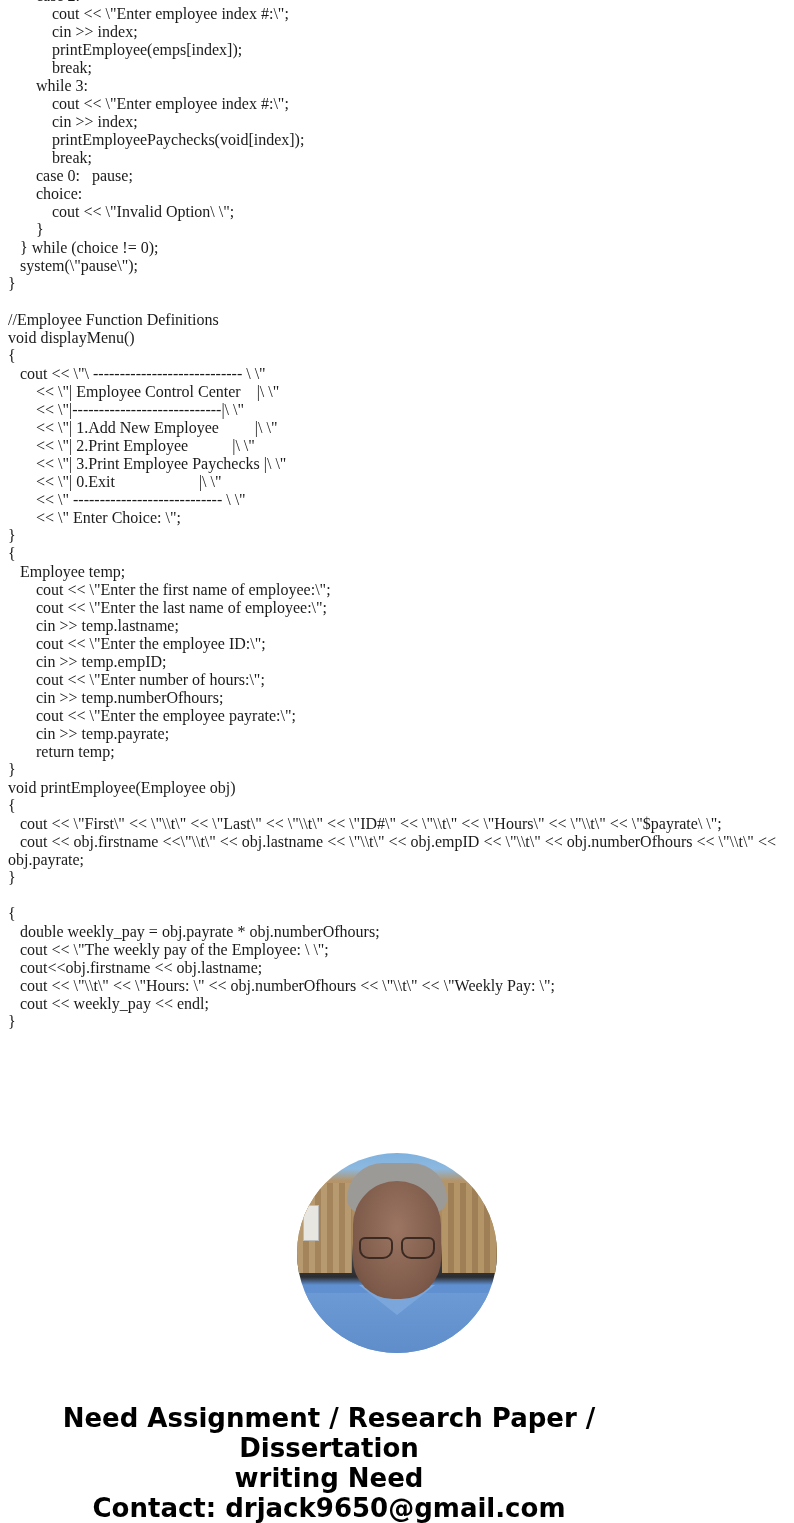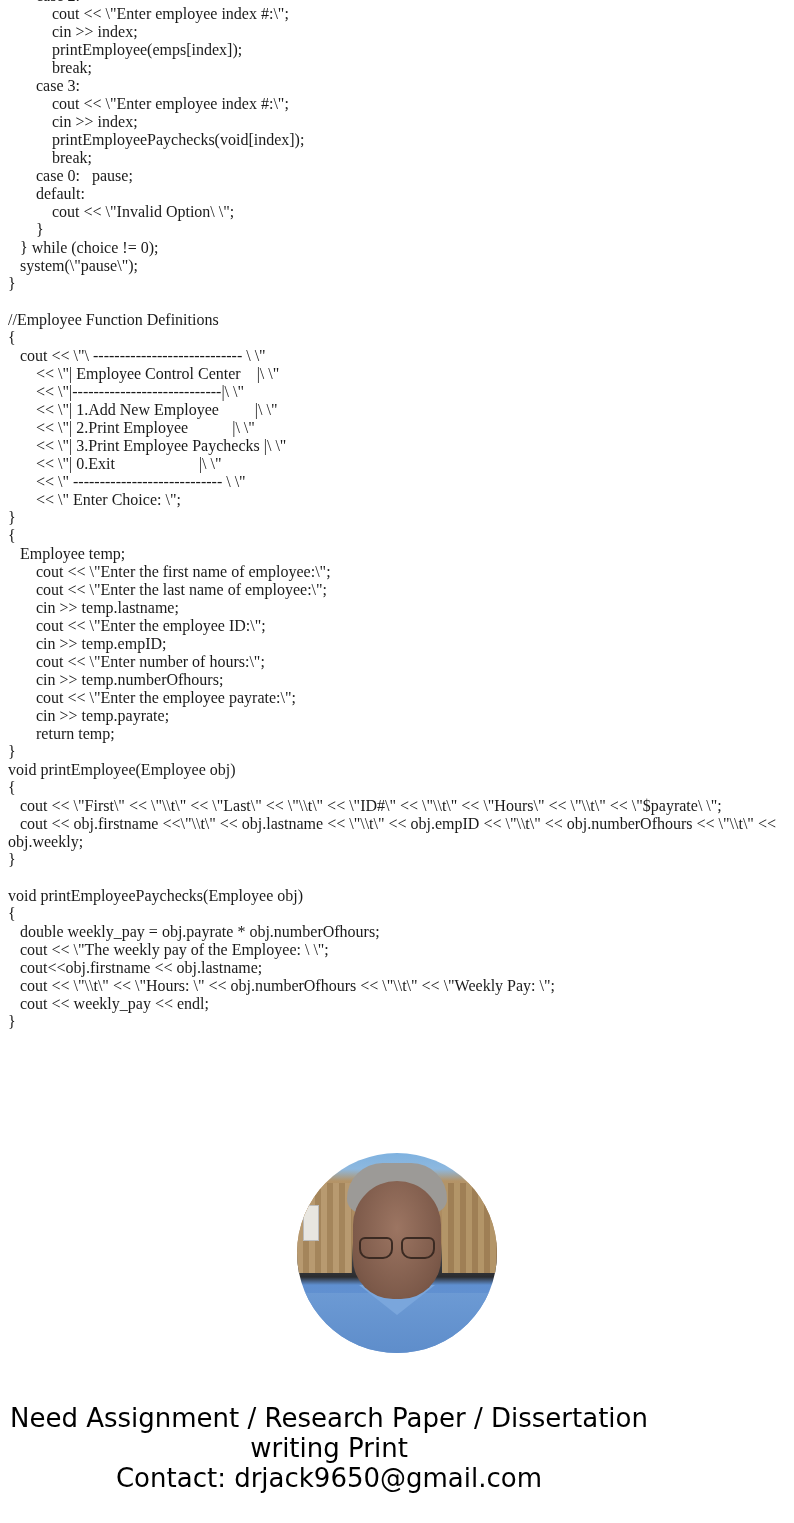--- a/index.html
+++ b/index.html
@@ -25,47 +25,48 @@
   .photo .hair { position:absolute; left:50px; top:10px; width:100px; height:50px; border-radius:50px 50px 20px 20px; background:#9c9a97; }
   .photo .face { position:absolute; left:56px; top:28px; width:88px; height:118px; border-radius:44px 44px 40px 40px; background: radial-gradient(ellipse at 50% 40%, #9c7562 0%, #7d5a4a 70%, #6b4c3e 100%); }
   .photo .glass-l, .photo .glass-r { position:absolute; top:84px; width:30px; height:18px; border:2px solid #3b2a22; border-radius:6px 6px 10px 10px; }
   .photo .glass-l { left:62px; }
   .photo .glass-r { left:104px; }
   .photo .shirt { position:absolute; left:0; top:140px; width:200px; height:70px; background: linear-gradient(180deg,#6c9ad4,#5c8bc9); }
   .photo .collar-l { position:absolute; left:62px; top:132px; width:0; height:0; border-left:38px solid transparent; border-top:30px solid #7aa6dc; }
   .photo .collar-r { position:absolute; left:100px; top:132px; width:0; height:0; border-right:38px solid transparent; border-top:30px solid #7aa6dc; }
   .promo {
     position: absolute; left: 0; top: 1403px; width: 658px; text-align: center;
-    font-family: "DejaVu Sans", sans-serif; font-weight: normal;
+    font-family: "DejaVu Sans", sans-serif; font-weight: bold;
     font-size: 26px; line-height: 30px; color: #000;
   }
 </style>
 </head>
 <body>
 
 <div class="code" id="code">
     <div class="line i2">case 2:</div>
     <div class="line i3">cout &lt;&lt; \"Enter employee index #:\";</div>
     <div class="line i3">cin &gt;&gt; index;</div>
     <div class="line i3">printEmployee(emps[index]);</div>
     <div class="line i3">break;</div>
-    <div class="line i2">case 3:</div>
+    <div class="line i2">while 3:</div>
     <div class="line i3">cout &lt;&lt; \"Enter employee index #:\";</div>
     <div class="line i3">cin &gt;&gt; index;</div>
     <div class="line i3">printEmployeePaychecks(void[index]);</div>
     <div class="line i3">break;</div>
     <div class="line i2">case 0:   pause;</div>
-    <div class="line i2">default:</div>
+    <div class="line i2">choice:</div>
     <div class="line i3">cout &lt;&lt; \"Invalid Option\ \";</div>
     <div class="line i2">}</div>
     <div class="line i1">} while (choice != 0);</div>
     <div class="line i1">system(\"pause\");</div>
     <div class="line i0">}</div>
     <div class="line i0"></div>
     <div class="line i0">//Employee Function Definitions</div>
+    <div class="line i0">void displayMenu()</div>
     <div class="line i0">{</div>
     <div class="line i1">cout &lt;&lt; \"\ ---------------------------- \ \"</div>
     <div class="line i2">&lt;&lt; \"| Employee Control Center    |\ \"</div>
     <div class="line i2">&lt;&lt; \"|----------------------------|\ \"</div>
     <div class="line i2">&lt;&lt; \"| 1.Add New Employee         |\ \"</div>
     <div class="line i2">&lt;&lt; \"| 2.Print Employee           |\ \"</div>
     <div class="line i2">&lt;&lt; \"| 3.Print Employee Paychecks |\ \"</div>
     <div class="line i2">&lt;&lt; \"| 0.Exit                     |\ \"</div>
     <div class="line i2">&lt;&lt; \" ---------------------------- \ \"</div>
     <div class="line i2">&lt;&lt; \" Enter Choice: \";</div>
@@ -80,24 +81,23 @@
     <div class="line i2">cout &lt;&lt; \"Enter number of hours:\";</div>
     <div class="line i2">cin &gt;&gt; temp.numberOfhours;</div>
     <div class="line i2">cout &lt;&lt; \"Enter the employee payrate:\";</div>
     <div class="line i2">cin &gt;&gt; temp.payrate;</div>
     <div class="line i2">return temp;</div>
     <div class="line i0">}</div>
     <div class="line i0">void printEmployee(Employee obj)</div>
     <div class="line i0">{</div>
     <div class="line i1">cout &lt;&lt; \"First\" &lt;&lt; \"\\t\" &lt;&lt; \"Last\" &lt;&lt; \"\\t\" &lt;&lt; \"ID#\" &lt;&lt; \"\\t\" &lt;&lt; \"Hours\" &lt;&lt; \"\\t\" &lt;&lt; \"$payrate\ \";</div>
     <div class="line i1">cout &lt;&lt; obj.firstname &lt;&lt;\"\\t\" &lt;&lt; obj.lastname &lt;&lt; \"\\t\" &lt;&lt; obj.empID &lt;&lt; \"\\t\" &lt;&lt; obj.numberOfhours &lt;&lt; \"\\t\" &lt;&lt;</div>
-    <div class="line i0">obj.weekly;</div>
+    <div class="line i0">obj.payrate;</div>
     <div class="line i0">}</div>
     <div class="line i0"></div>
-    <div class="line i0">void printEmployeePaychecks(Employee obj)</div>
     <div class="line i0">{</div>
     <div class="line i1">double weekly_pay = obj.payrate * obj.numberOfhours;</div>
     <div class="line i1">cout &lt;&lt; \"The weekly pay of the Employee: \ \";</div>
     <div class="line i1">cout&lt;&lt;obj.firstname &lt;&lt; obj.lastname;</div>
     <div class="line i1">cout &lt;&lt; \"\\t\" &lt;&lt; \"Hours: \" &lt;&lt; obj.numberOfhours &lt;&lt; \"\\t\" &lt;&lt; \"Weekly Pay: \";</div>
     <div class="line i1">cout &lt;&lt; weekly_pay &lt;&lt; endl;</div>
     <div class="line i0">}</div>
   </div>
 
 <div class="photo">
@@ -108,15 +108,15 @@
   <div class="collar-l"></div>
   <div class="collar-r"></div>
   <div class="hair"></div>
   <div class="face"></div>
   <div class="glass-l"></div>
   <div class="glass-r"></div>
 </div>
 
 <div class="promo">
   <div>Need Assignment / Research Paper / Dissertation</div>
-  <div>writing Print</div>
+  <div>writing Need</div>
   <div>Contact: drjack9650@gmail.com</div>
 </div>
 
 </body></html>

